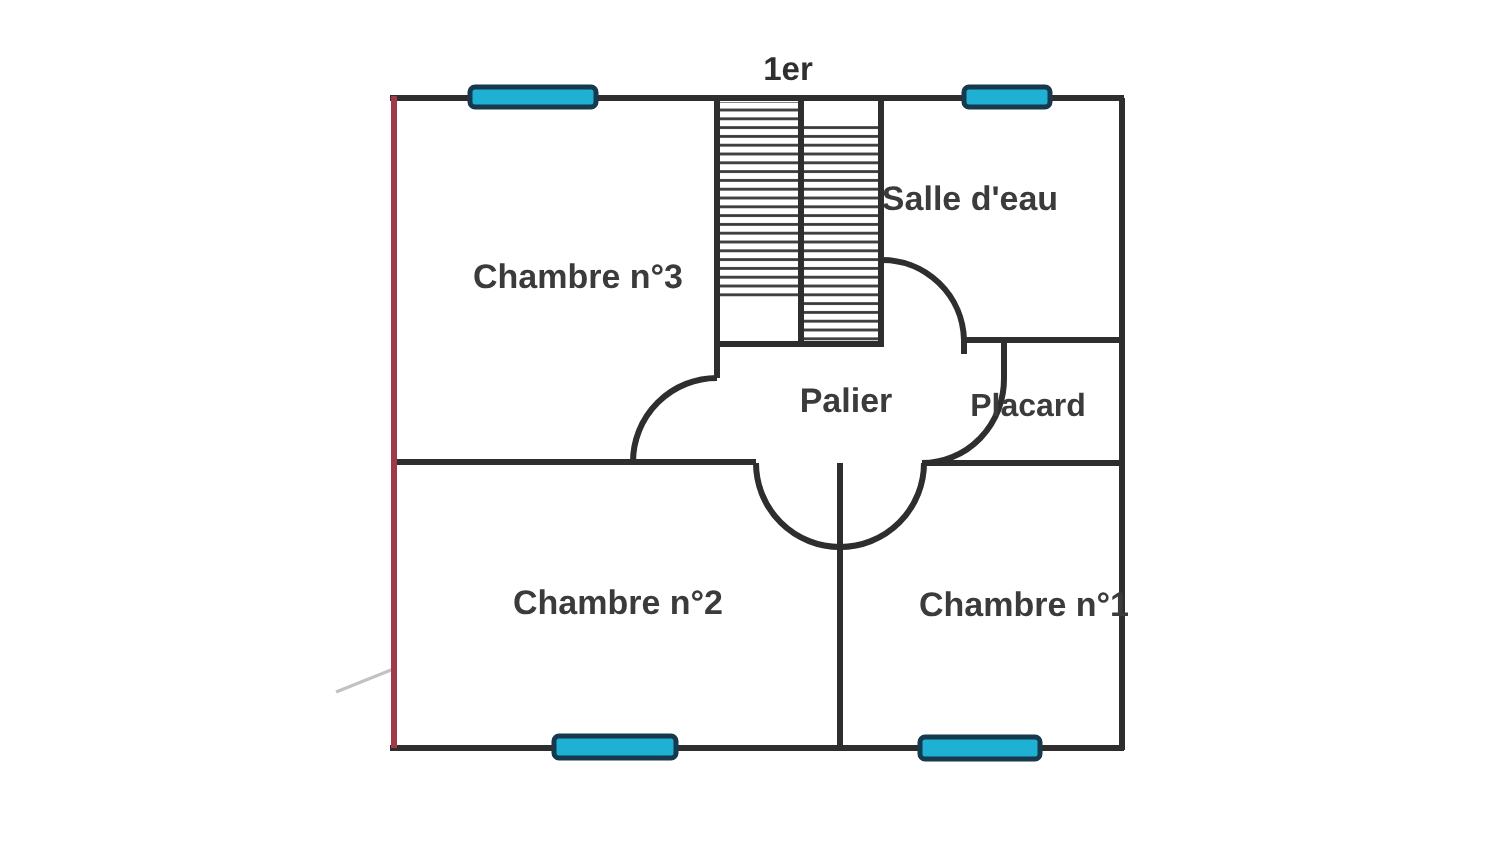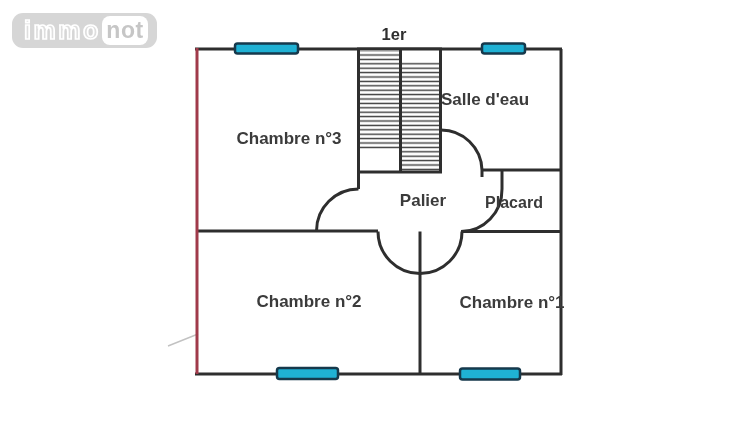--- a/index.html
+++ b/index.html
@@ -32,24 +32,20 @@
   .floor-label{
     fill:#2f2f2f;font-family:"Liberation Sans",sans-serif;
     font-size:16.5px;font-weight:700;
   }
 </style>
 </head>
 <body>
 
 <div class="stage">
 
-  <div class="logo">
-    <span class="immo">immo</span>
-    <span class="not">not</span>
-  </div>
 
   <svg class="plan" width="750" height="422" viewBox="0 0 750 422">
 
     <defs>
       <pattern id="stairHatch" width="10" height="4.4" patternUnits="userSpaceOnUse">
         <rect width="10" height="1.4" y="1.5" fill="#3a3a3a"></rect>
       </pattern>
     </defs>
 
     <line x1="168" y1="346" x2="198" y2="334" stroke="#c2c2c2" stroke-width="1.5"></line>

